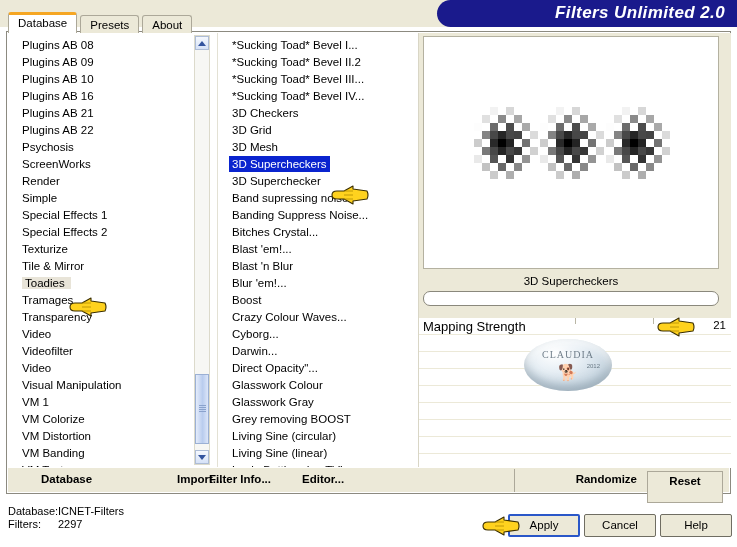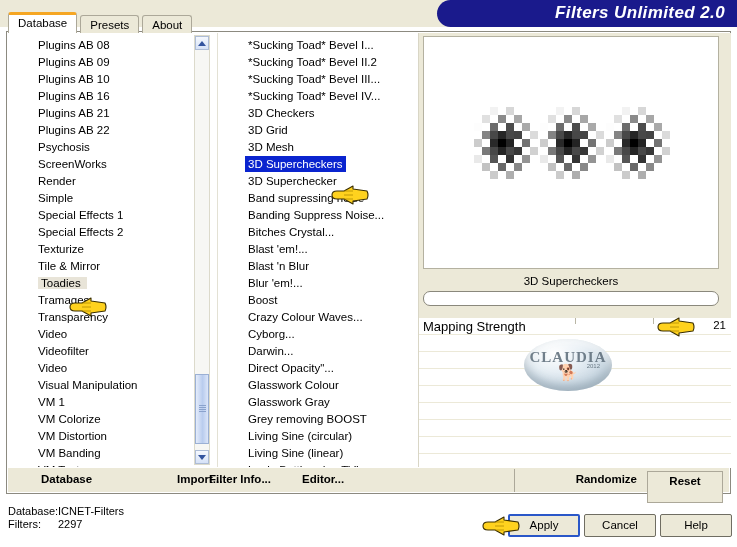--- a/index.html
+++ b/index.html
@@ -96,21 +96,21 @@
   }
   #right-panel {
     position: absolute; left: 411px; top: 1px;
     width: 312px; height: 435px;
     background: #ece9d8;
     overflow: hidden;
     border-left: 1px solid #d9d6c6;
   }
 
   
-  .listwrap { padding: 4px 0 0 16px; }
+  .listwrap { padding: 4px 0 0 0; }
   .litem {
     height: 17px;
     line-height: 17px;
     padding-left: 14px;
     font-size: 11.5px;
     white-space: nowrap;
     cursor: default;
     color: #000;
   }
   .litem .selbox {
@@ -228,22 +228,22 @@
     width: 88px; height: 52px;
     border-radius: 50%;
     background: radial-gradient(ellipse at 35% 28%, #ffffff 0%, #e6eef4 35%, #cfdce6 60%, #a9bcc9 100%);
     box-shadow: inset 0 -5px 10px rgba(120,140,155,.55), inset 0 4px 8px rgba(255,255,255,.9);
     pointer-events: none;
   }
   #watermark .wm-text {
     position: absolute; left: 0; right: 0; top: 10px;
     text-align: center;
     font-family: "Liberation Serif", serif;
-    font-size: 15px;
-    font-weight: bold;
+    font-size: 10px;
+    font-weight: normal;
     letter-spacing: 1px;
     color: #5b6b78;
     opacity: .85;
   }
   #watermark .wm-sub {
     position: absolute; right: 12px; top: 24px;
     font-size: 6px;
     color: #6a7a86;
   }
   #watermark .wm-dog {

